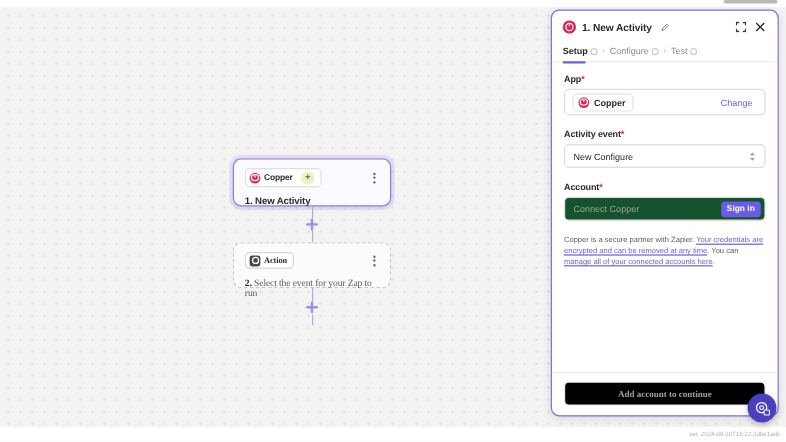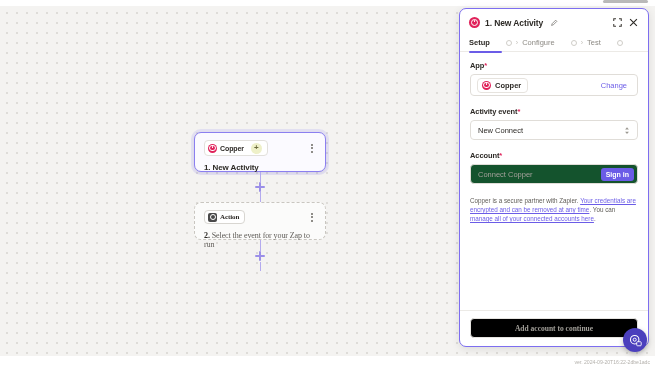--- a/index.html
+++ b/index.html
@@ -177,21 +177,21 @@
   .head-icon { cursor: pointer; display: inline-flex; padding: 1px; }
 
   
   .tabs {
     display: flex; align-items: center;
     padding: 0 9px; gap: 4px;
     border-bottom: 1px solid #eceae6;
     height: 18px;
   }
   .tab {
-    display: inline-flex; align-items: center; gap: 16px;
+    display: inline-flex; align-items: center; gap: 2px;
     font-size: 7.5px; cursor: pointer;
     height: 18px; position: relative;
   }
   .tab-label { color: #8d8a84; }
   .tab.active .tab-label { color: #2d2a26; font-weight: 700; }
   .tab.active::after {
     content: ""; position: absolute; left: 0; right: 10px; bottom: -1px;
     height: 2px; background: #6b5ce7; border-radius: 2px;
   }
   .tab-dot {
@@ -383,21 +383,21 @@
         </span>
         <span class="link-btn">Change</span>
       </div>
 
       <div class="field-gap"></div>
 
       <div class="field-label">
         <span>Activity event</span><span class="req">*</span>
       </div>
       <div class="select-box">
-        <span>New Connect</span>
+        <span>New Configure</span>
         <span class="stepper">
           <svg width="6" height="9" viewBox="0 0 8 12">
             <path d="M4 1.5L6.5 4.5h-5z" fill="#9a9790"></path>
             <path d="M4 10.5L1.5 7.5h5z" fill="#9a9790"></path>
           </svg>
         </span>
       </div>
 
       <div class="field-gap"></div>
 

